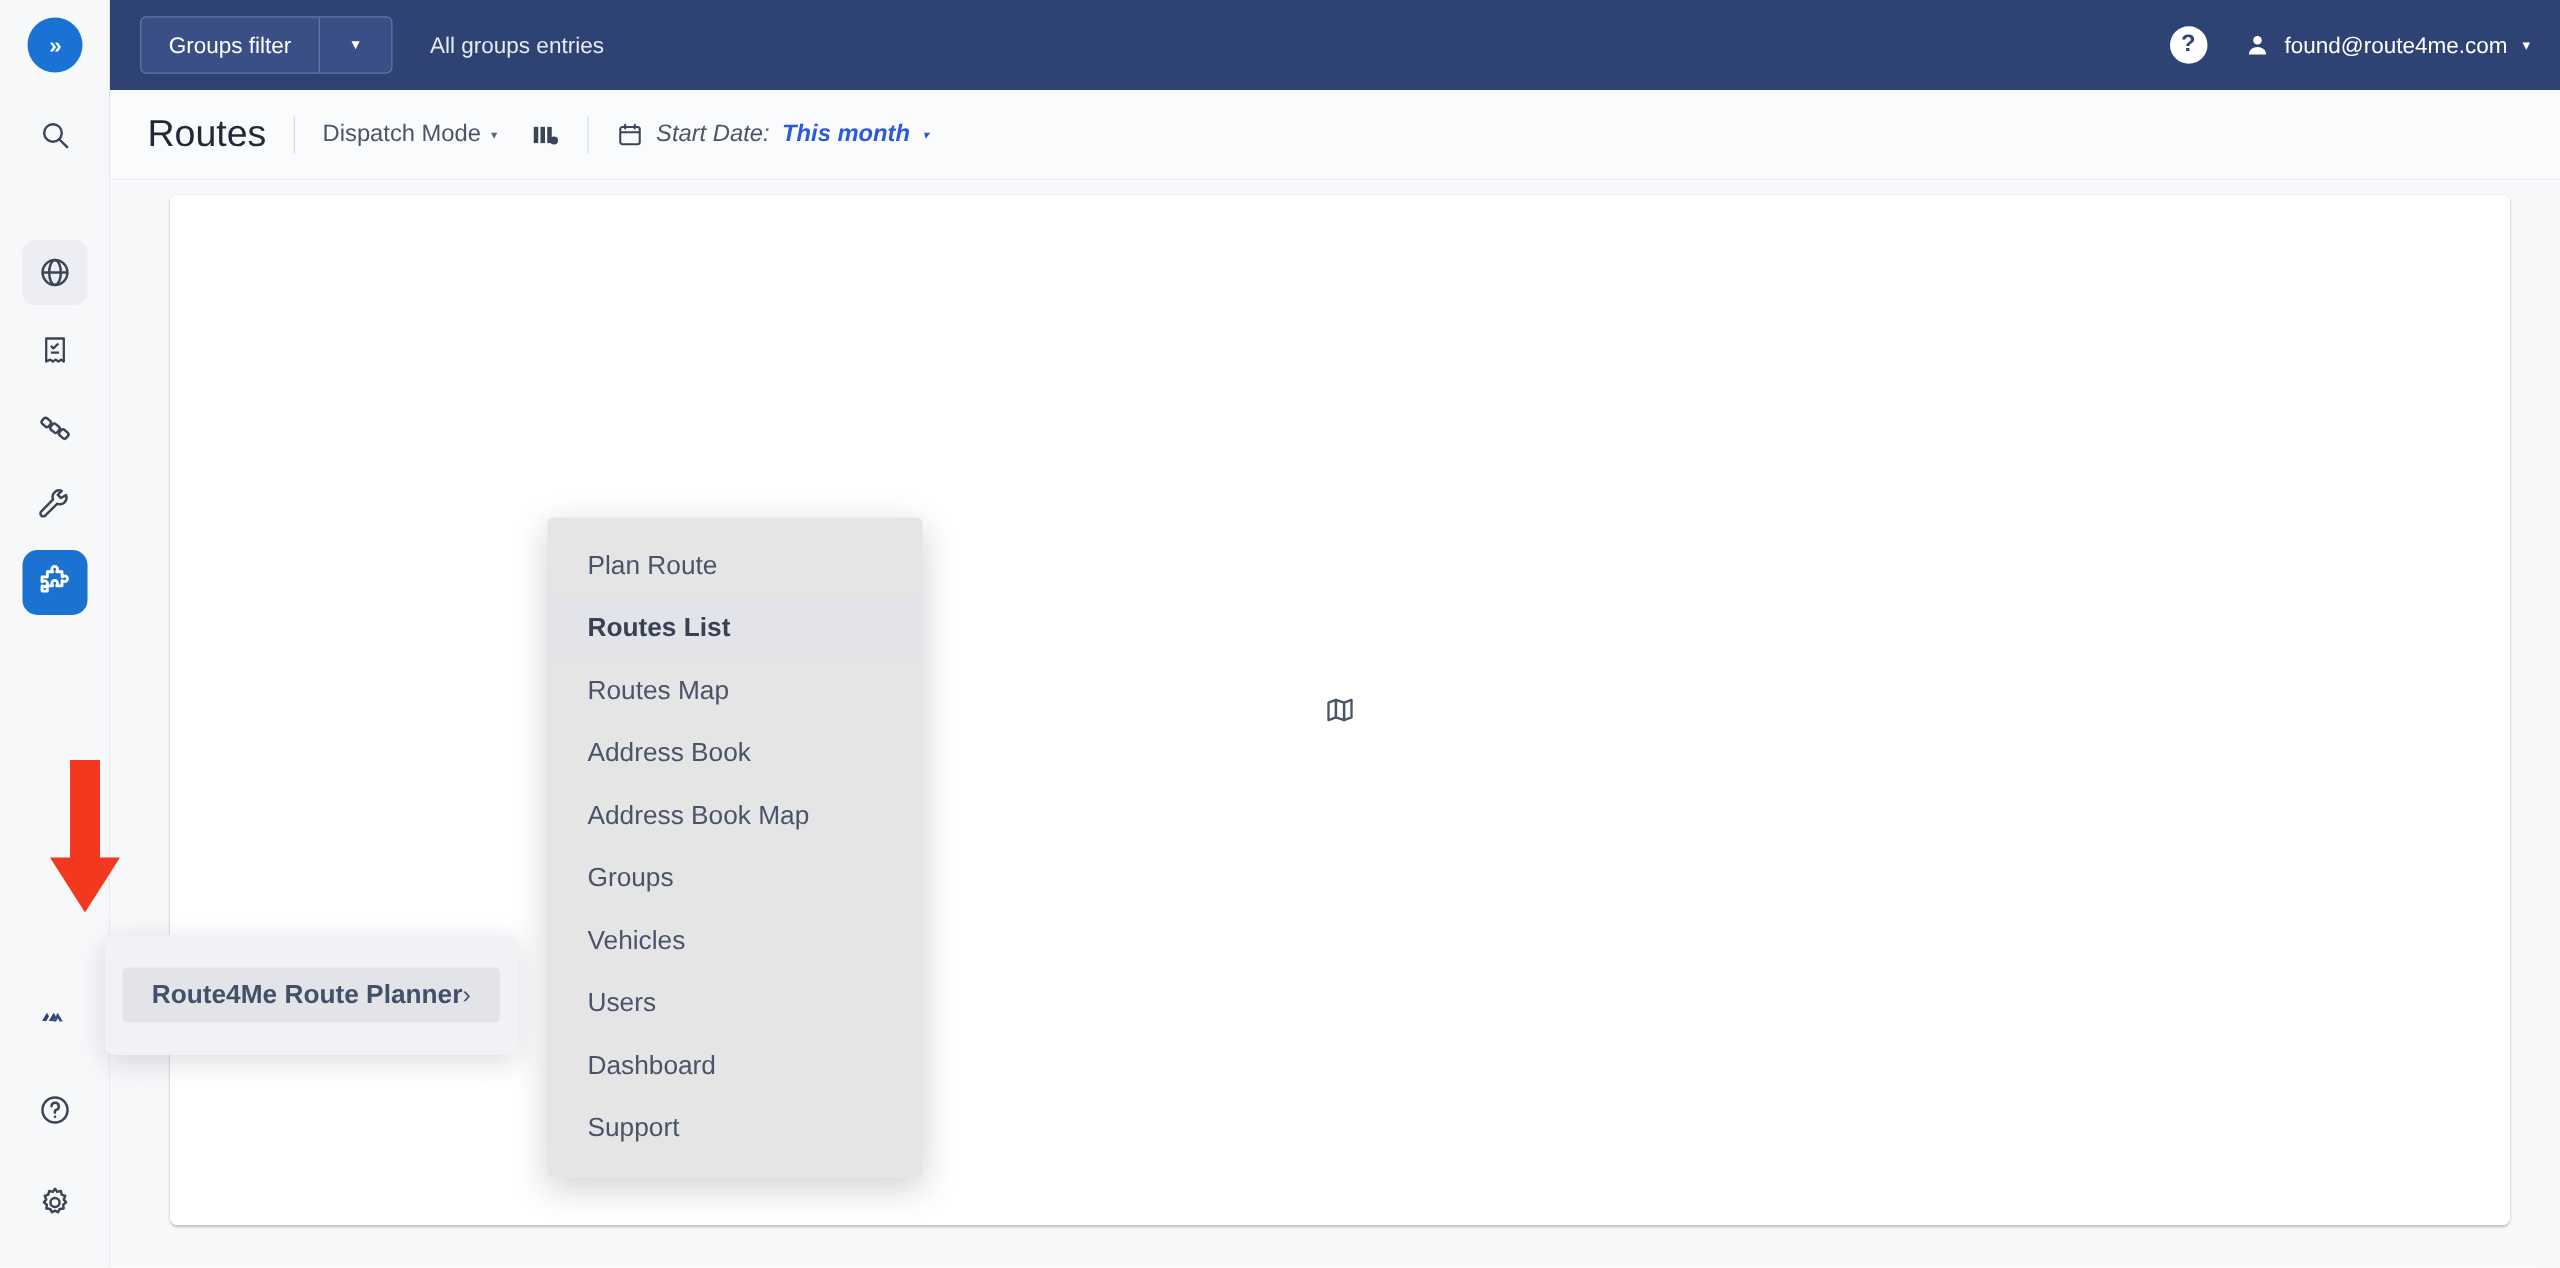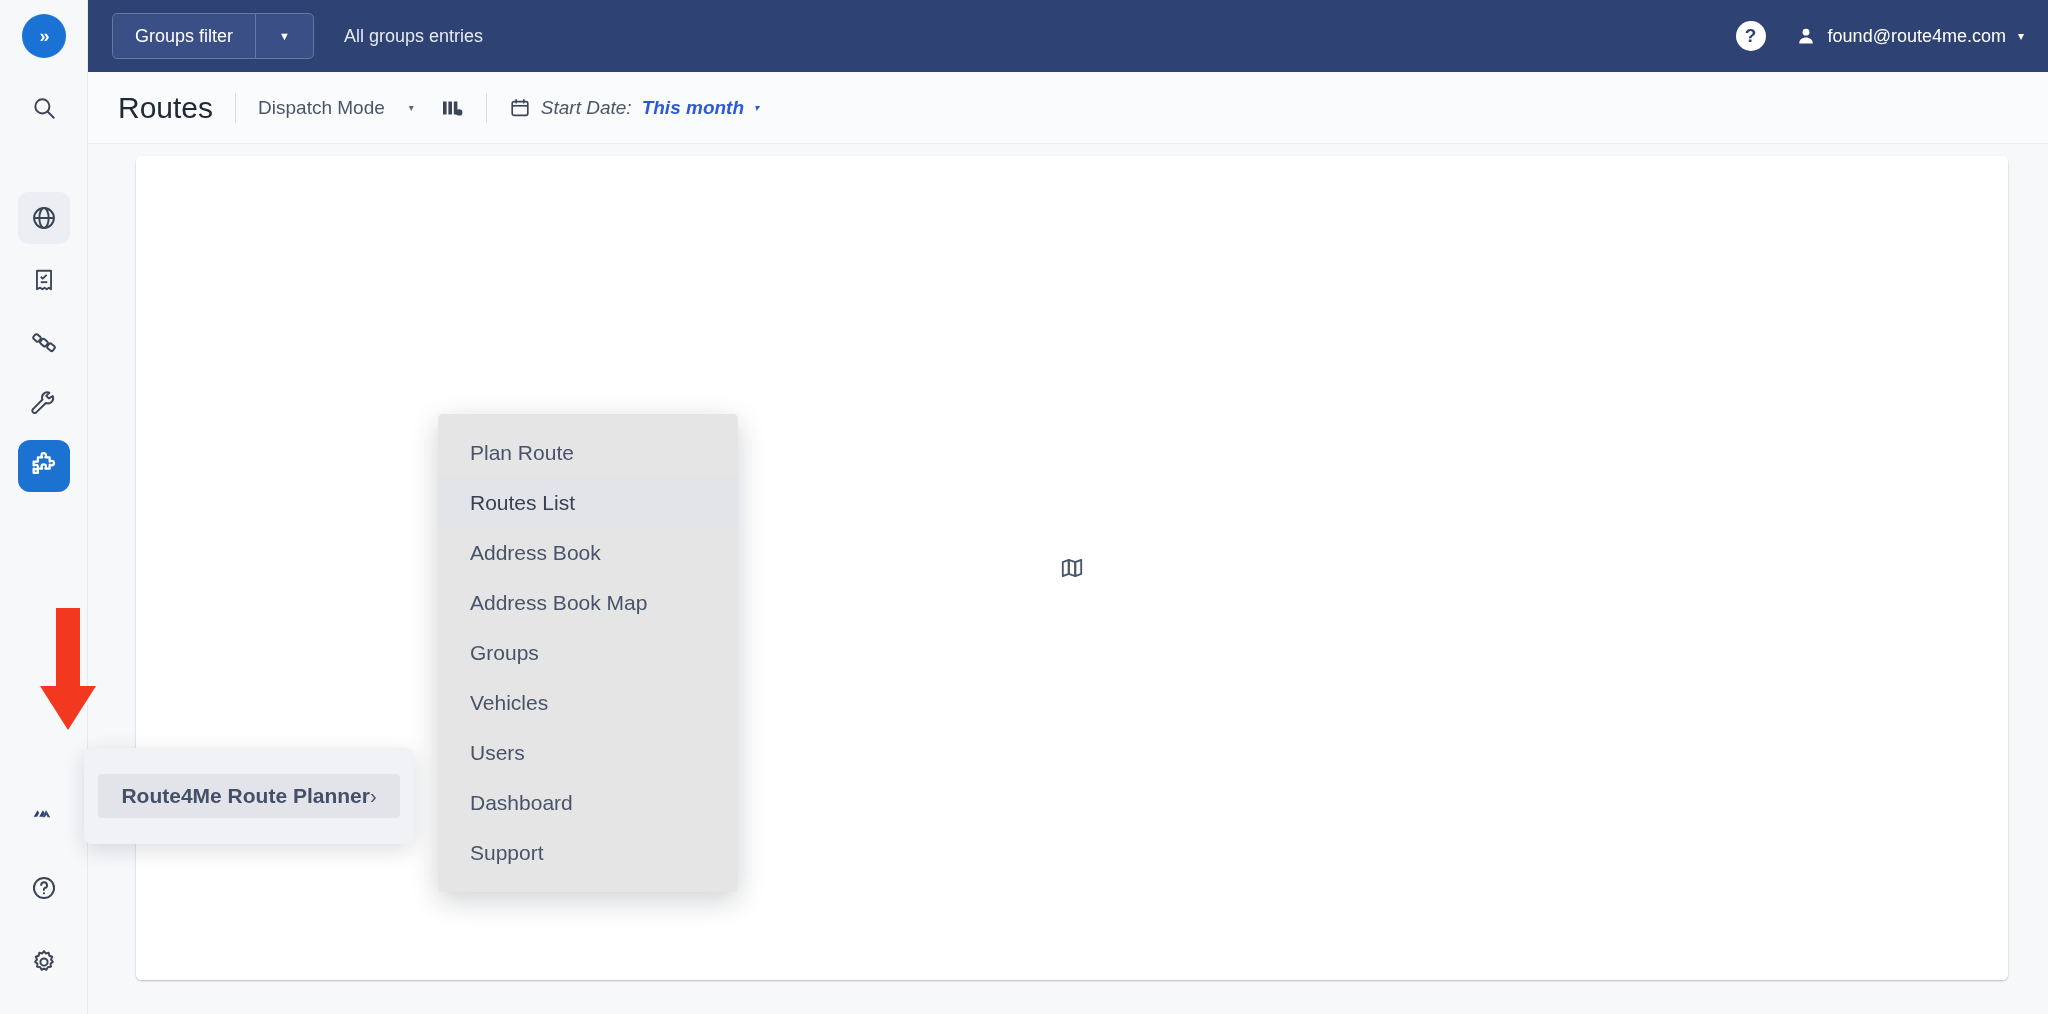--- a/index.html
+++ b/index.html
@@ -77,21 +77,21 @@
   .user-chip { display:flex; align-items:center; gap:12px; color:#fff; font-size:18px; cursor:pointer; }
 
   
   .pagehead {
     position:absolute; left:88px; top:72px; right:0; height:72px;
     background:#fafbfc; display:flex; align-items:center; padding:0 30px;
     border-bottom:1px solid #eceef1;
   }
   .page-title { font-size:30px; color:#202a37; font-weight:normal; }
   .vdiv { width:1px; height:30px; background:#d9dde3; margin:0 22px; }
-  .head-link { font-size:19px; color:#4a5568; display:flex; align-items:center; gap:24px; cursor:pointer; }
+  .head-link { font-size:19px; color:#4a5568; display:flex; align-items:center; gap:8px; cursor:pointer; }
   .head-link .caret { font-size:10px; color:#5a6678; }
   .icon-btn { display:flex; align-items:center; justify-content:center; cursor:pointer; color:#3b4555; }
   .startdate { font-size:19px; color:#4a5568; display:flex; align-items:center; gap:10px; cursor:pointer;font-style:italic; }
   .startdate b { color:#2d5bd7; font-weight:bold; }
   .plan-btn {
     margin-left:auto; background:#52b82b; color:#fff; font-size:19px;
     border:none; border-radius:5px; padding:14px 26px; cursor:pointer;
   }
 
   
@@ -186,21 +186,21 @@
 
   
   .flyout {
     position:absolute; left:438px; top:414px; width:300px;
     background:#e5e5e5; border-radius:5px; box-shadow:0 8px 28px rgba(16,24,40,.20);
     padding:14px 0; z-index:55;
   }
   .flyout-item {
     padding:13px 32px; font-size:21px; color:#49536a; cursor:pointer;
   }
-  .flyout-item.sel { background:#e2e4e9; font-weight:normal; color:#384152; }
+  .flyout-item.sel { background:#e2e4e9; font-weight:bold; color:#384152; }
 
   .table-scroll { position:absolute; left:0; top:62px; width:1872px; height:704px; overflow:hidden; }
 </style>
 </head>
 <body>
 
 <div id="app">
 
   <div class="rail">
     <div class="rail-top">
@@ -668,20 +668,21 @@
     <div class="hscroll"></div>
 
     <div class="card-footer">
       <span><b>60</b>&nbsp;<span>entries found</span></span>
     </div>
   </div>
 
   <div class="flyout" id="flyout">
       <div class="flyout-item">Plan Route</div>
       <div class="flyout-item sel">Routes List</div>
+      <div class="flyout-item">Routes Map</div>
       <div class="flyout-item">Address Book</div>
       <div class="flyout-item">Address Book Map</div>
       <div class="flyout-item">Groups</div>
       <div class="flyout-item">Vehicles</div>
       <div class="flyout-item">Users</div>
       <div class="flyout-item">Dashboard</div>
       <div class="flyout-item">Support</div>
     </div>
 
 </div>

